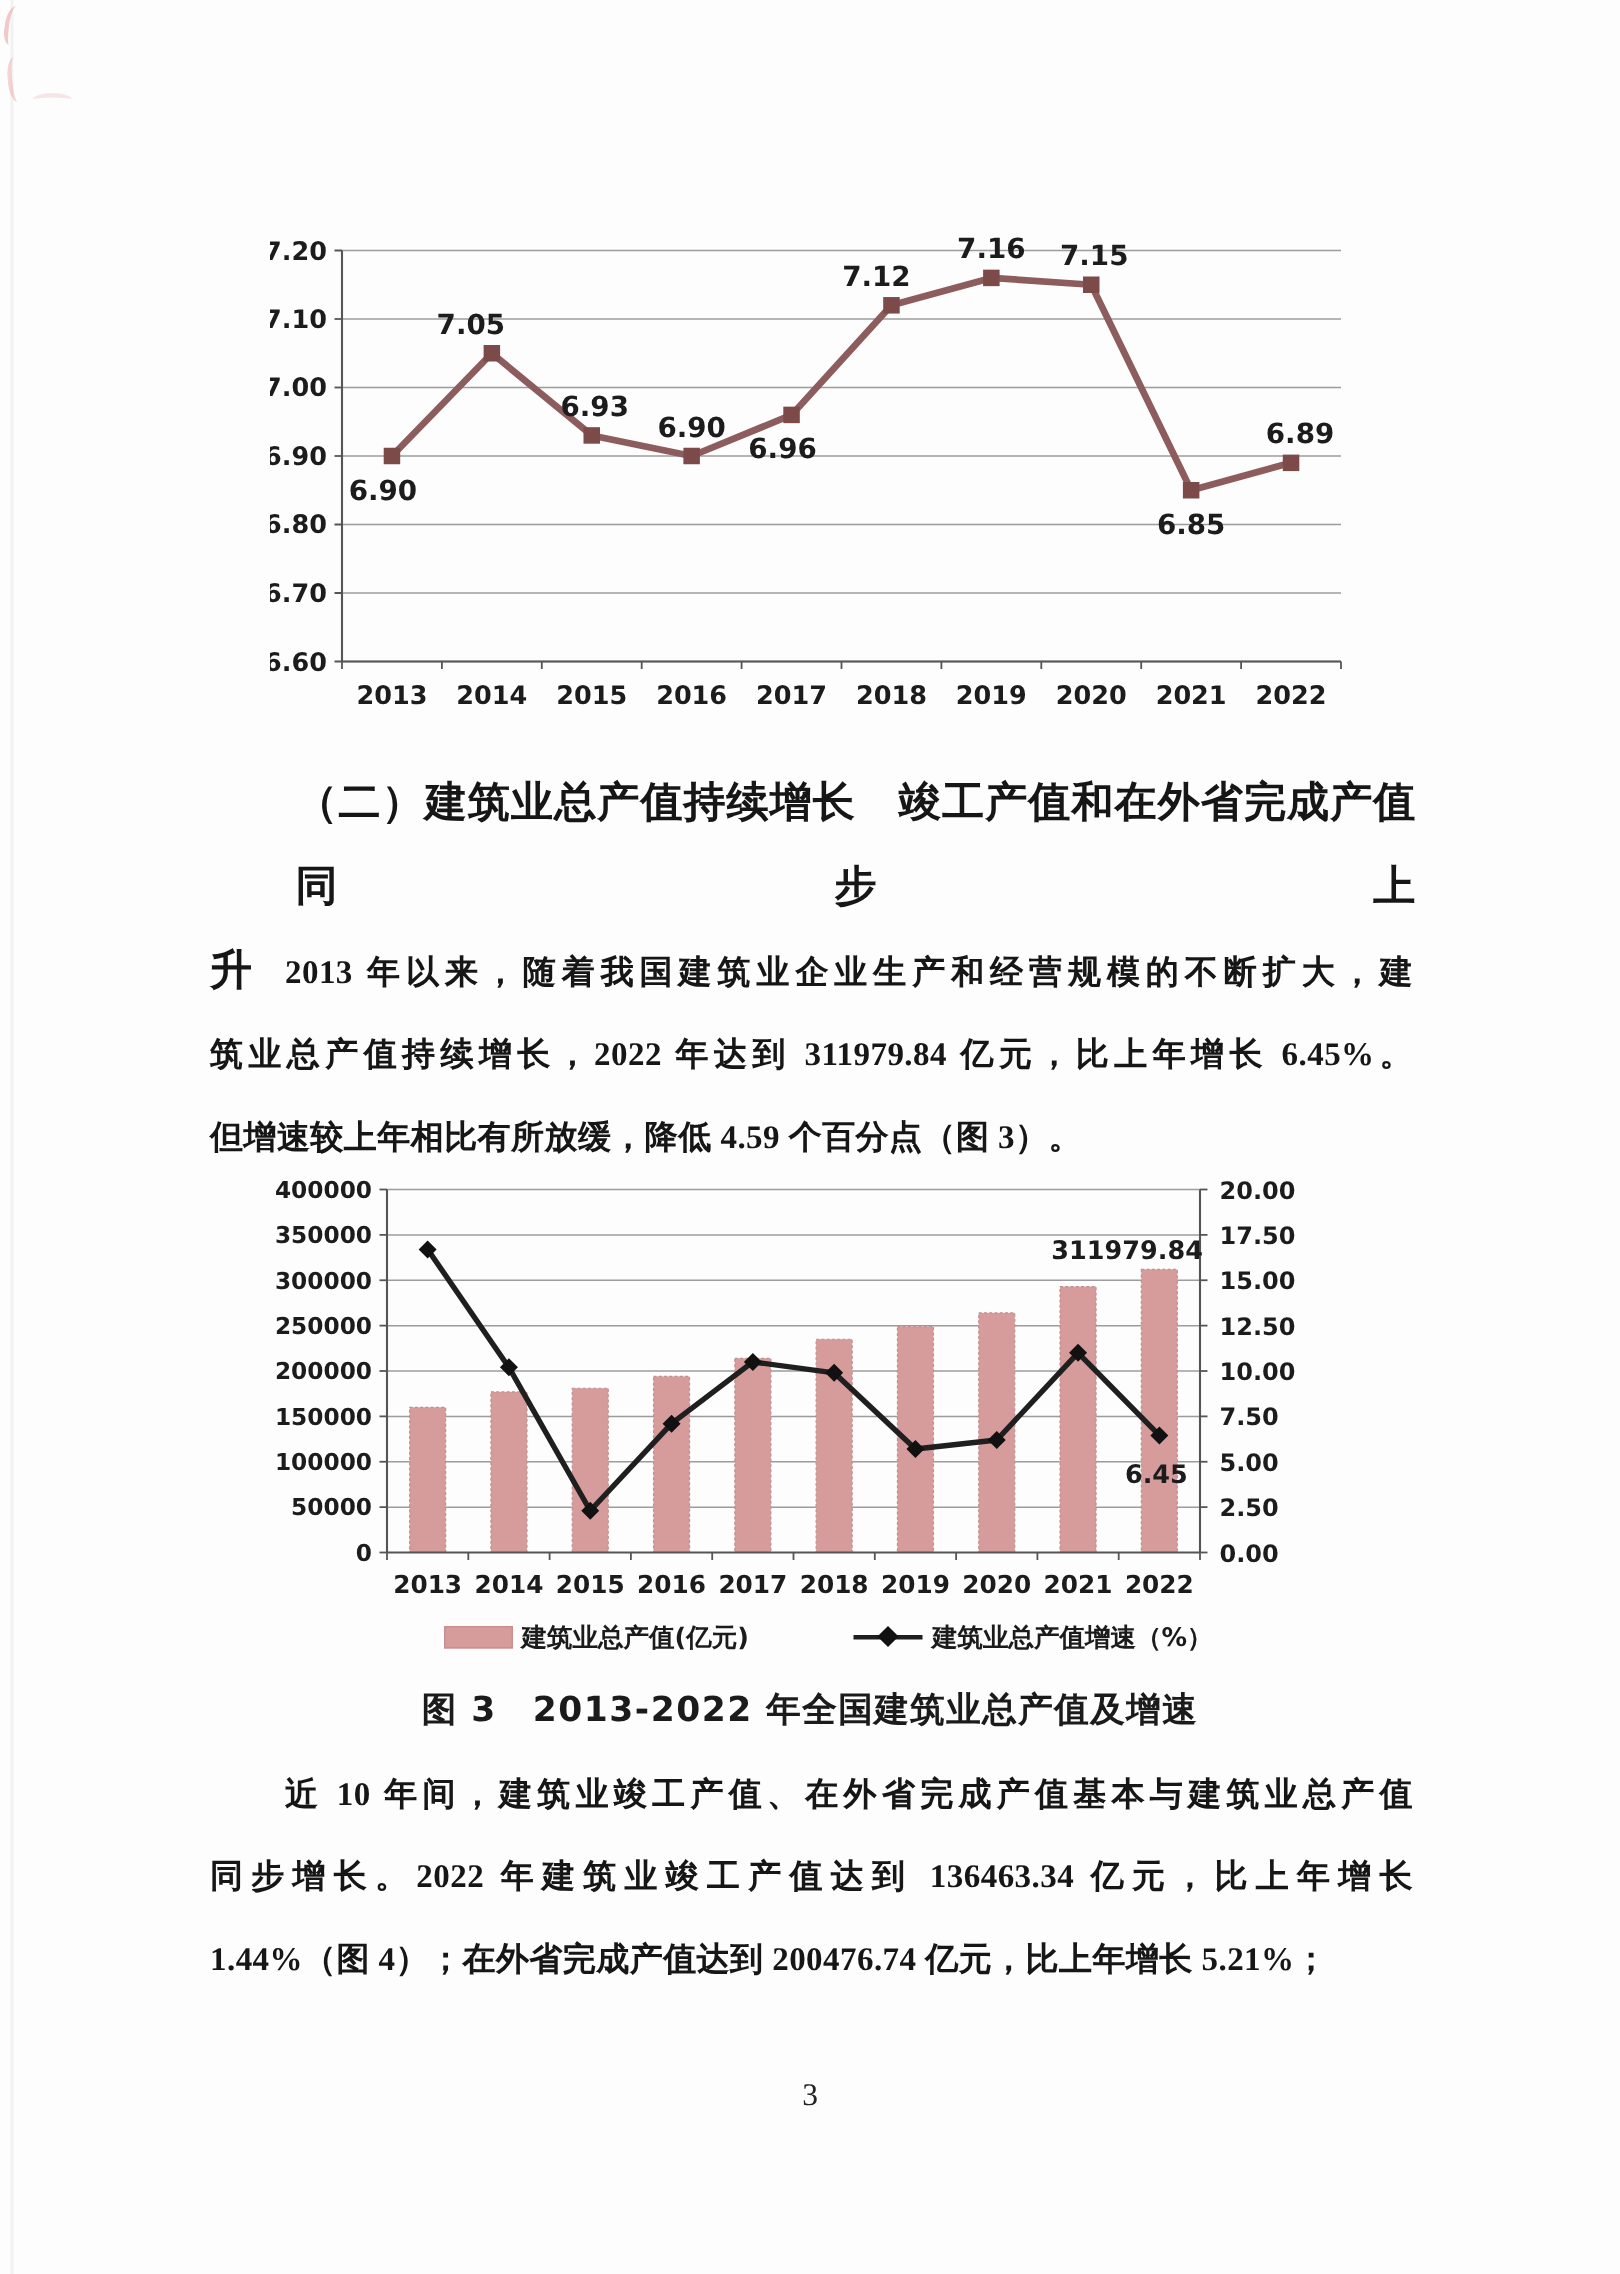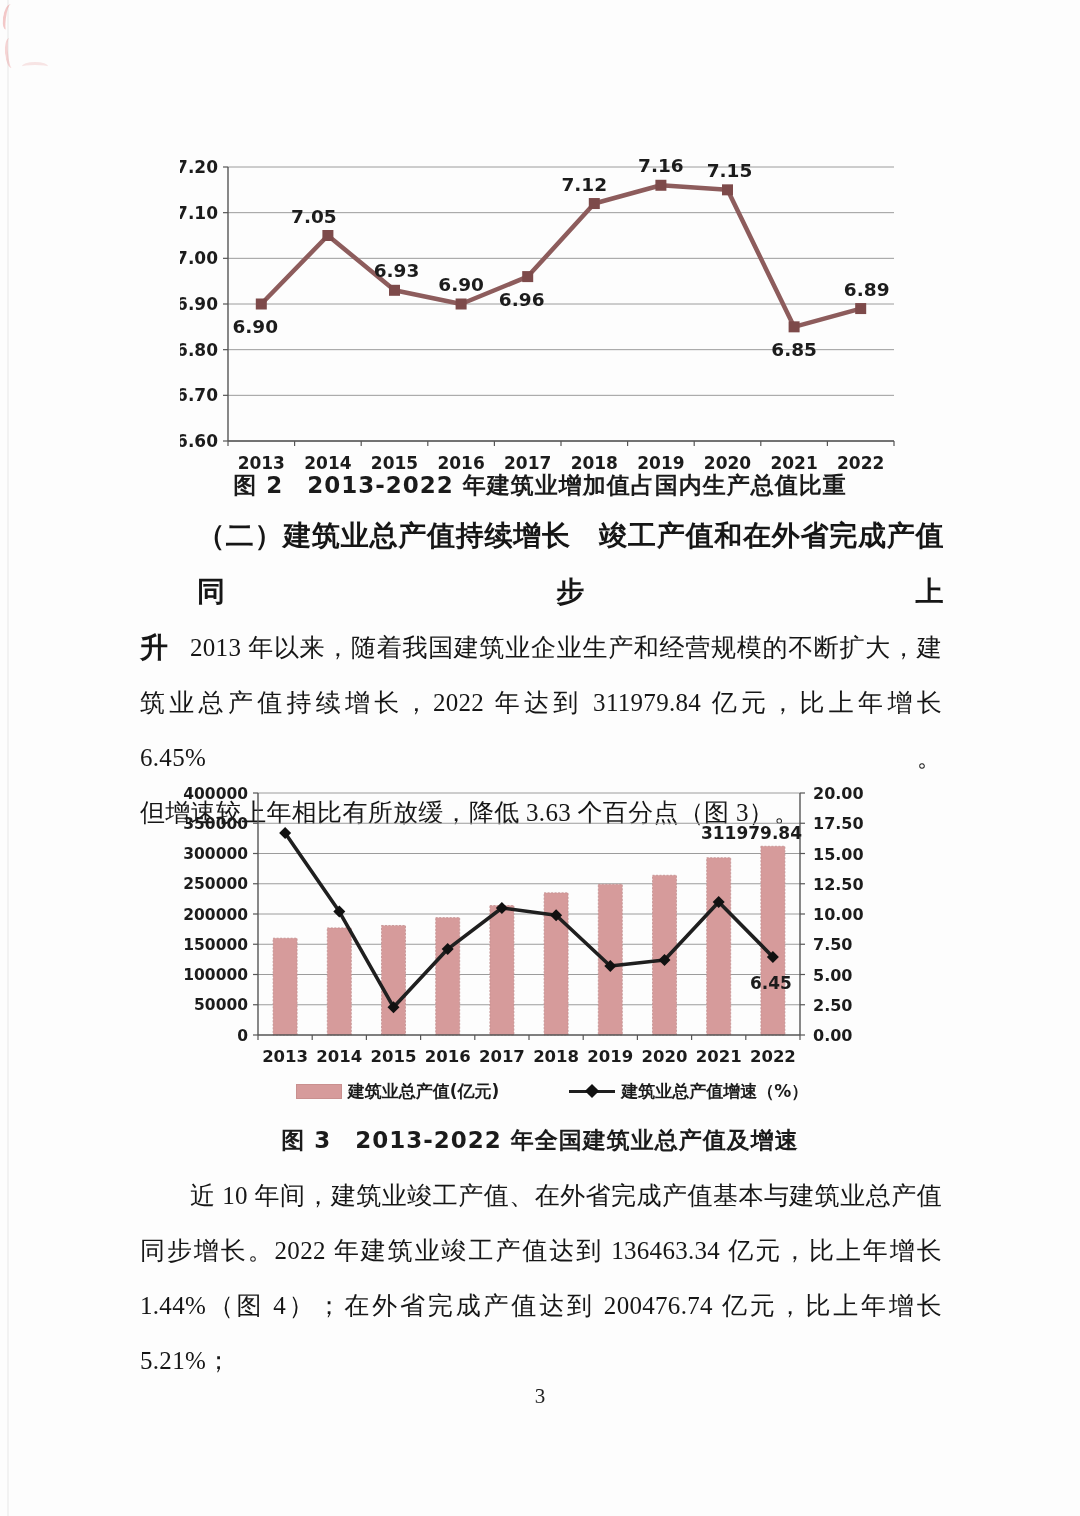--- a/index.html
+++ b/index.html
@@ -50,21 +50,21 @@
   .heading{
     position:absolute;left:140px;top:508px;width:804px;
     font-weight:bold;font-size:28px;line-height:56px;
     letter-spacing:0.5px;
   }
   .heading .hline1{padding-left:57px;text-align:justify;text-align-last:justify;}
   .heading .hline2{text-align:left;}
 
   .para{
     position:absolute;left:140px;width:802px;
-    font-size:25px;line-height:55px;letter-spacing:0.3px;
+    font-size:22px;line-height:55px;letter-spacing:0.3px;font-weight:bold;
   }
   #para1{top:620px;}
   #para2{top:1168px;}
   .para .line{text-align:justify;text-align-last:justify;}
   .para .line.first{padding-left:50px;}
   .para .line.last{text-align-last:auto;}
 
   .page-number{
     position:absolute;top:1384px;left:0;width:1080px;text-align:center;
     font-size:21px;color:#222;
@@ -142,31 +142,30 @@
         <text x="216.5" y="124.3000000000001" text-anchor="middle" font-size="18.5" font-weight="bold" fill="#1c1c1c" font-family="&quot;DejaVu Sans&quot;,&quot;Liberation Sans&quot;,sans-serif">6.93</text>
         <text x="281.09999999999997" y="137.9999999999998" text-anchor="middle" font-size="18.5" font-weight="bold" fill="#1c1c1c" font-family="&quot;DejaVu Sans&quot;,&quot;Liberation Sans&quot;,sans-serif">6.90</text>
         <text x="341.7" y="152.6" text-anchor="middle" font-size="18.5" font-weight="bold" fill="#1c1c1c" font-family="&quot;DejaVu Sans&quot;,&quot;Liberation Sans&quot;,sans-serif">6.96</text>
         <text x="404.29999999999995" y="37.53333333333333" text-anchor="middle" font-size="18.5" font-weight="bold" fill="#1c1c1c" font-family="&quot;DejaVu Sans&quot;,&quot;Liberation Sans&quot;,sans-serif">7.12</text>
         <text x="480.9" y="19.26666666666665" text-anchor="middle" font-size="18.5" font-weight="bold" fill="#1c1c1c" font-family="&quot;DejaVu Sans&quot;,&quot;Liberation Sans&quot;,sans-serif">7.16</text>
         <text x="549.5" y="23.83333333333323" text-anchor="middle" font-size="18.5" font-weight="bold" fill="#1c1c1c" font-family="&quot;DejaVu Sans&quot;,&quot;Liberation Sans&quot;,sans-serif">7.15</text>
         <text x="614.0999999999999" y="202.83333333333343" text-anchor="middle" font-size="18.5" font-weight="bold" fill="#1c1c1c" font-family="&quot;DejaVu Sans&quot;,&quot;Liberation Sans&quot;,sans-serif">6.85</text>
         <text x="686.6999999999999" y="142.56666666666678" text-anchor="middle" font-size="18.5" font-weight="bold" fill="#1c1c1c" font-family="&quot;DejaVu Sans&quot;,&quot;Liberation Sans&quot;,sans-serif">6.89</text>
       </svg>
   </div>
-  <div class="fig-caption" id="fig2-caption">图 2　2013-2022 年建筑业增加值占国内生产总值比重</div>
 
   <div class="heading">
     <div class="hline1">（二）建筑业总产值持续增长　竣工产值和在外省完成产值同步上</div>
     <div class="hline2">升</div>
   </div>
 
   <div class="para" id="para1">
     <div class="line first">2013 年以来，随着我国建筑业企业生产和经营规模的不断扩大，建</div>
     <div class="line">筑业总产值持续增长，2022 年达到 311979.84 亿元，比上年增长 6.45%。</div>
-    <div class="line last">但增速较上年相比有所放缓，降低 3.63 个百分点（图 3）。</div>
+    <div class="line last">但增速较上年相比有所放缓，降低 4.59 个百分点（图 3）。</div>
   </div>
 
   <div class="chart-wrap" id="fig3-wrap">
     <svg id="fig3-svg" width="700" height="300" viewBox="0 0 700 300">
         <line x1="78" y1="13" x2="620" y2="13" stroke="#9c9c9c" stroke-width="1"></line>
         <line x1="620" y1="13" x2="625" y2="13" stroke="#555" stroke-width="1.2"></line>
         <text x="633" y="19" text-anchor="start" font-size="16" font-weight="bold" fill="#1c1c1c" font-family="&quot;DejaVu Sans&quot;,&quot;Liberation Sans&quot;,sans-serif">20.00</text>
         <line x1="78" y1="43.25" x2="620" y2="43.25" stroke="#9c9c9c" stroke-width="1"></line>
         <line x1="620" y1="43.25" x2="625" y2="43.25" stroke="#555" stroke-width="1.2"></line>
         <text x="633" y="49.25" text-anchor="start" font-size="16" font-weight="bold" fill="#1c1c1c" font-family="&quot;DejaVu Sans&quot;,&quot;Liberation Sans&quot;,sans-serif">17.50</text>

